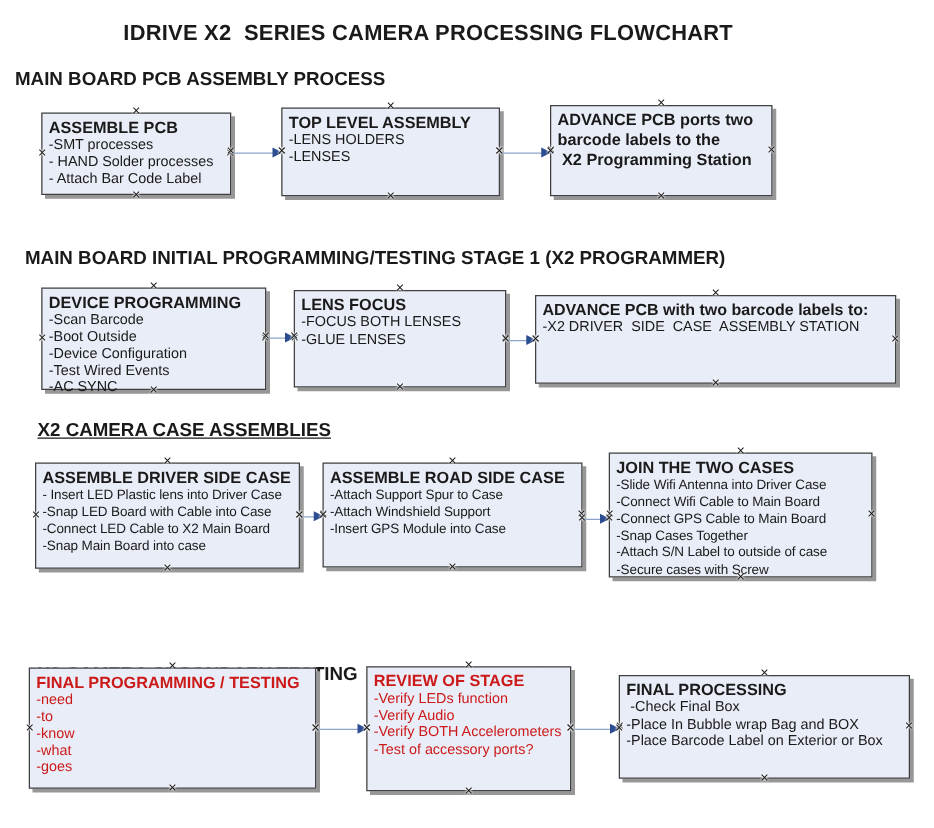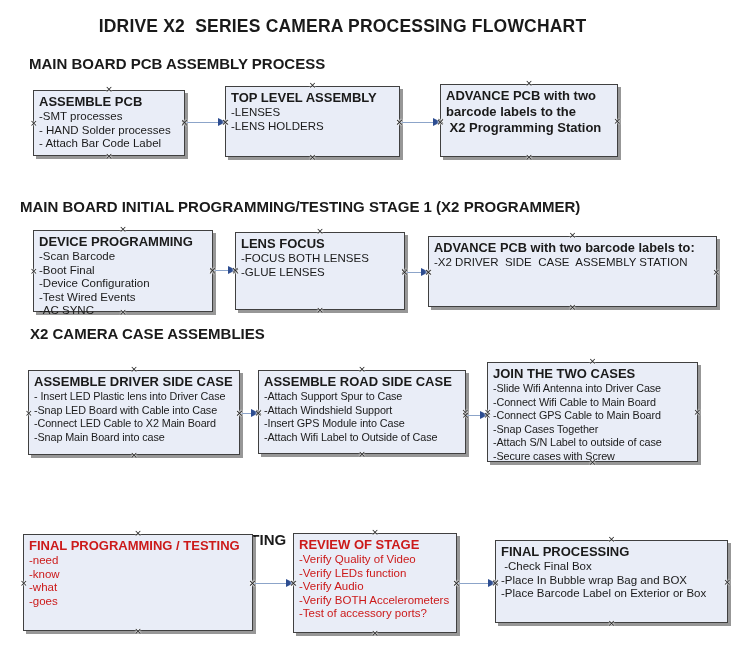--- a/index.html
+++ b/index.html
@@ -45,60 +45,60 @@
   .fc-box .h-l{left:-4px;top:50%;transform:translateY(-50%);}
   .fc-box .h-r{right:-4px;top:50%;transform:translateY(-50%);}
   .fc-arrow .h-l{left:0;top:-1px;transform:translate(-55%,-50%);}
   .fc-arrow .h-r{right:0;top:-1px;transform:translate(55%,-50%);}
 </style>
 </head>
 <body>
 
 <div class="abs page-title">IDRIVE X2  SERIES CAMERA PROCESSING FLOWCHART</div>
 
-<div class="abs sec-head" style="left:29px;top:55px;text-align:right;">MAIN BOARD PCB ASSEMBLY PROCESS</div>
+<div class="abs sec-head" style="left:12px;top:55px;text-align:right;">MAIN BOARD PCB ASSEMBLY PROCESS</div>
 <div class="abs sec-head" style="left:20px;top:198px;">MAIN BOARD INITIAL PROGRAMMING/TESTING STAGE 1 (X2 PROGRAMMER)</div>
-<div class="abs sec-head" style="left:30px;top:325px;">X2 CAMERA CASE ASSEMBLIES</div>
+<div class="abs sec-head" style="left:30px;top:336px;text-decoration:underline;">X2 CAMERA CASE ASSEMBLIES</div>
 <div class="abs sec-head" style="left:30px;top:487px;margin-top:44px;"><span>X2 CAMERA SECONDARY TESTING  </span><span class="red-part">(x6 PROGRAMMER)?</span></div>
 
 <div class="abs fc-box" style="left:33px;top:90px;width:152px;height:66px;">
   <div class="bt">ASSEMBLE PCB</div>
   <div class="bl">-SMT processes</div>
   <div class="bl">- HAND Solder processes</div>
   <div class="bl">- Attach Bar Code Label</div>
 <span class="handle h-t">×</span>
     <span class="handle h-b">×</span>
     <span class="handle h-l">×</span>
     <span class="handle h-r">×</span>
   </div>
 
 <div class="abs fc-box" style="left:225px;top:86px;width:175px;height:71px;">
   <div class="bt">TOP LEVEL ASSEMBLY</div>
+  <div class="bl">-LENS HOLDERS</div>
   <div class="bl">-LENSES</div>
-  <div class="bl">-LENS HOLDERS</div>
 <span class="handle h-t">×</span>
     <span class="handle h-b">×</span>
     <span class="handle h-l">×</span>
     <span class="handle h-r">×</span>
   </div>
 
 <div class="abs fc-box" style="left:440px;top:84px;width:178px;height:73px;">
-  <div class="bt">ADVANCE PCB with two</div>
+  <div class="bt">ADVANCE PCB ports two</div>
   <div class="bt">barcode labels to the</div>
   <div class="bt"> X2 Programming Station</div>
 <span class="handle h-t">×</span>
     <span class="handle h-b">×</span>
     <span class="handle h-l">×</span>
     <span class="handle h-r">×</span>
   </div>
 
 <div class="abs fc-box" style="left:33px;top:230px;width:180px;height:82px;">
   <div class="bt">DEVICE PROGRAMMING</div>
   <div class="bl">-Scan Barcode</div>
-  <div class="bl">-Boot Final</div>
+  <div class="bl">-Boot Outside</div>
   <div class="bl">-Device Configuration</div>
   <div class="bl">-Test Wired Events</div>
   <div class="bl">-AC SYNC</div>
 <span class="handle h-t">×</span>
     <span class="handle h-b">×</span>
     <span class="handle h-l">×</span>
     <span class="handle h-r">×</span>
   </div>
 
 <div class="abs fc-box" style="left:235px;top:232px;width:170px;height:78px;">
@@ -130,21 +130,20 @@
     <span class="handle h-b">×</span>
     <span class="handle h-l">×</span>
     <span class="handle h-r">×</span>
   </div>
 
 <div class="abs fc-box" style="left:258px;top:370px;width:208px;height:84px;">
   <div class="bt">ASSEMBLE ROAD SIDE CASE</div>
   <div class="bl small">-Attach Support Spur to Case</div>
   <div class="bl small">-Attach Windshield Support</div>
   <div class="bl small">-Insert GPS Module into Case</div>
-  <div class="bl small">-Attach Wifi Label to Outside of Case</div>
 <span class="handle h-t">×</span>
     <span class="handle h-b">×</span>
     <span class="handle h-l">×</span>
     <span class="handle h-r">×</span>
   </div>
 
 <div class="abs fc-box" style="left:487px;top:362px;width:211px;height:100px;">
   <div class="bt">JOIN THE TWO CASES</div>
   <div class="bl small">-Slide Wifi Antenna into Driver Case</div>
   <div class="bl small">-Connect Wifi Cable to Main Board</div>
@@ -154,32 +153,32 @@
   <div class="bl small">-Secure cases with Screw</div>
 <span class="handle h-t">×</span>
     <span class="handle h-b">×</span>
     <span class="handle h-l">×</span>
     <span class="handle h-r">×</span>
   </div>
 
 <div class="abs fc-box red" style="left:23px;top:534px;width:230px;height:97px;">
   <div class="bt">FINAL PROGRAMMING / TESTING</div>
   <div class="bl">-need</div>
+  <div class="bl">-to</div>
   <div class="bl">-know</div>
   <div class="bl">-what</div>
   <div class="bl">-goes</div>
 <span class="handle h-t">×</span>
     <span class="handle h-b">×</span>
     <span class="handle h-l">×</span>
     <span class="handle h-r">×</span>
   </div>
 
 <div class="abs fc-box red" style="left:293px;top:533px;width:164px;height:100px;">
   <div class="bt">REVIEW OF STAGE</div>
-  <div class="bl">-Verify Quality of Video</div>
   <div class="bl">-Verify LEDs function</div>
   <div class="bl">-Verify Audio</div>
   <div class="bl">-Verify BOTH Accelerometers</div>
   <div class="bl">-Test of accessory ports?</div>
 <span class="handle h-t">×</span>
     <span class="handle h-b">×</span>
     <span class="handle h-l">×</span>
     <span class="handle h-r">×</span>
   </div>
 

